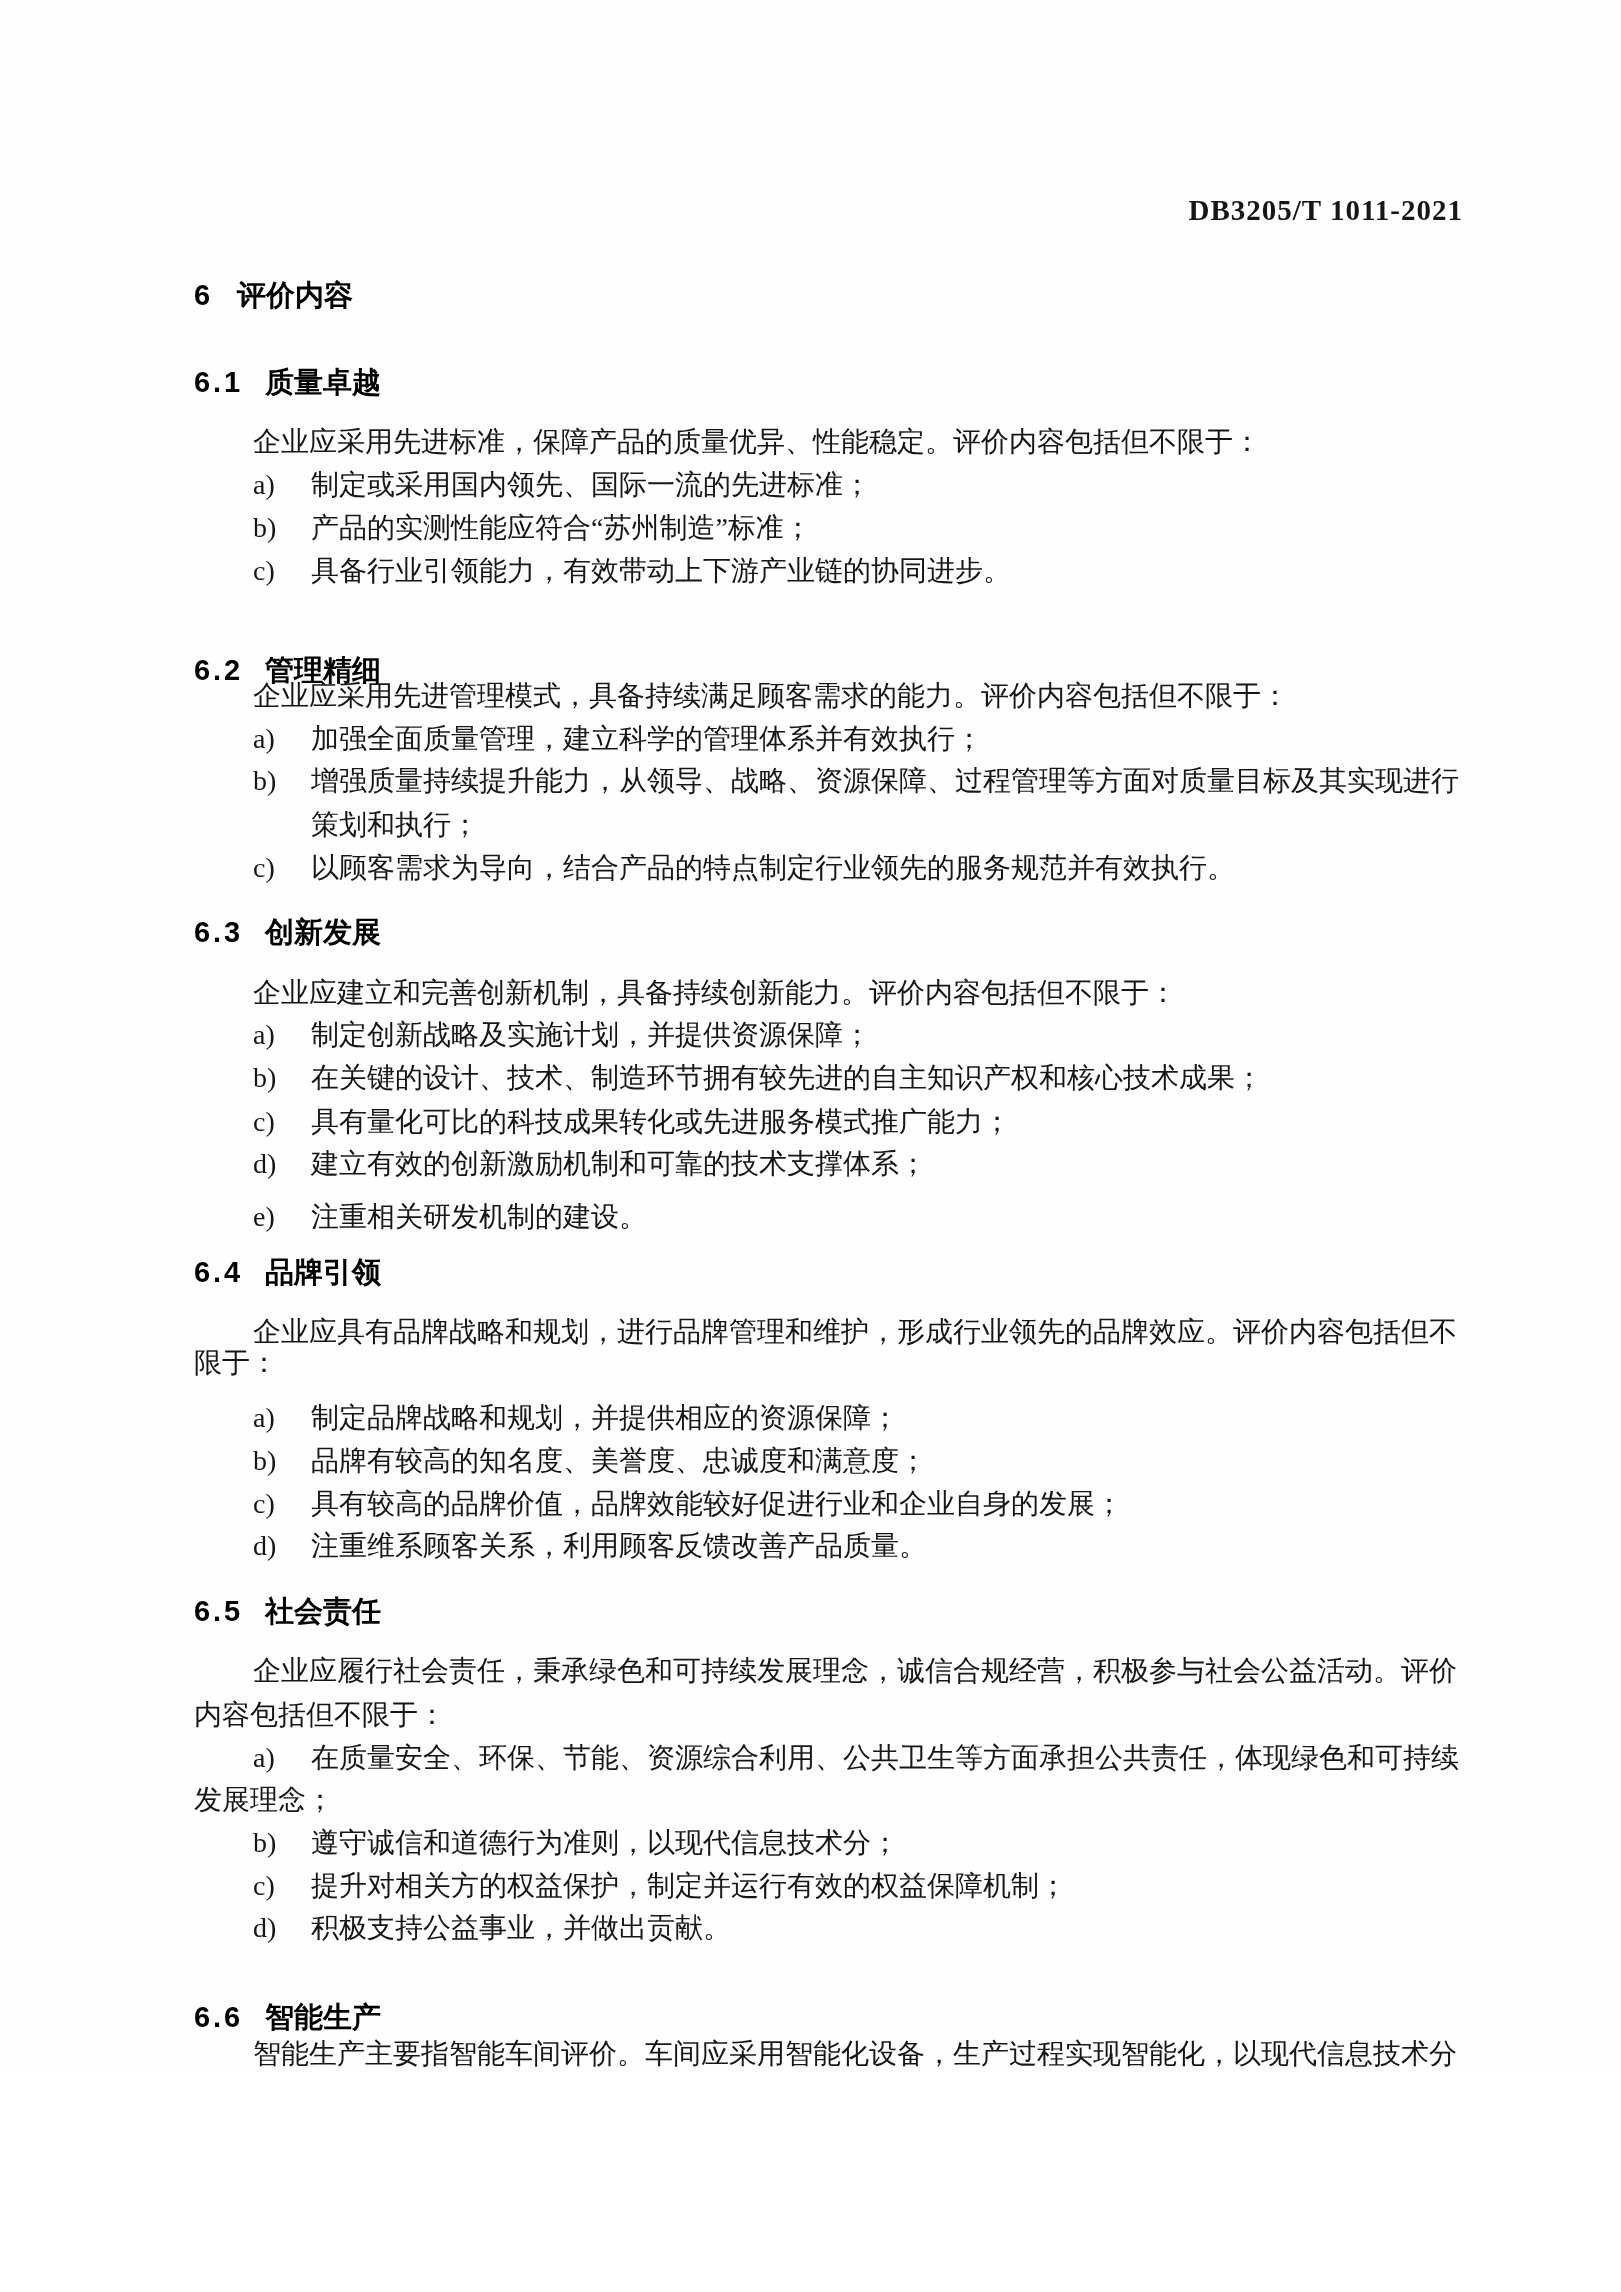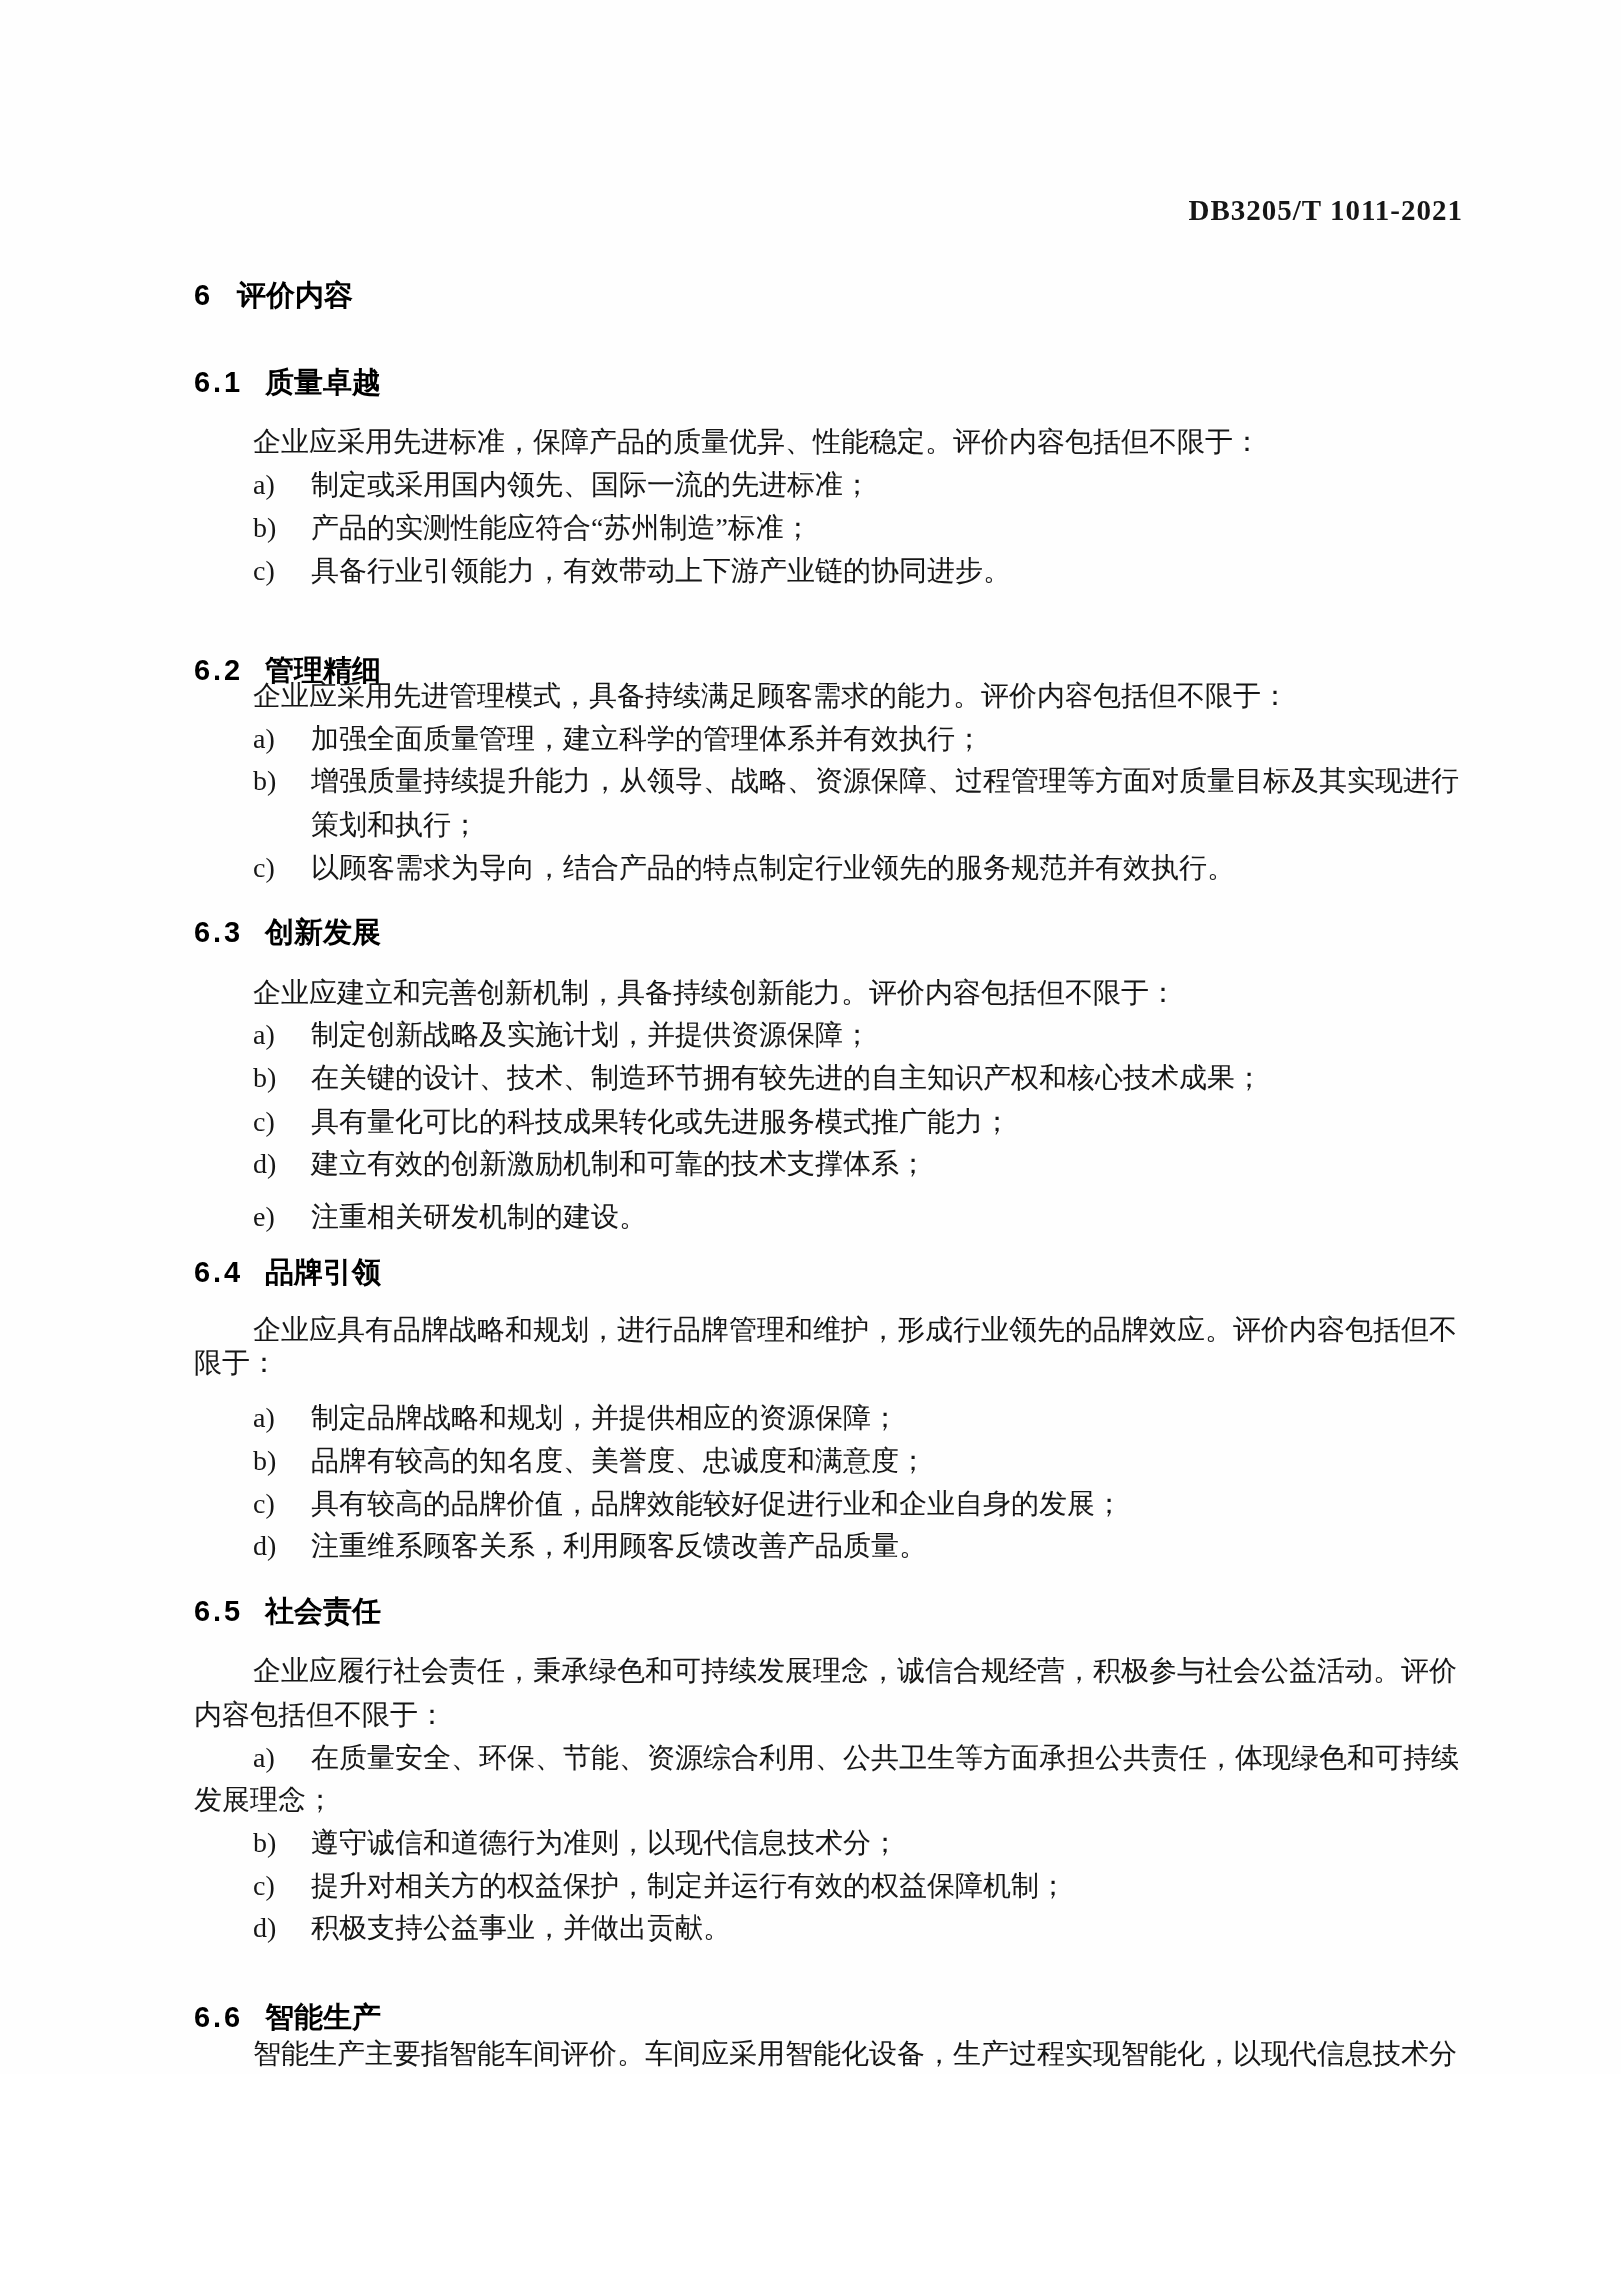--- a/index.html
+++ b/index.html
@@ -64,21 +64,21 @@
       <div class="line body-line" style="top: 810px; left: 311px;"><span>策划和执行；</span></div>
       <div class="line body-line" style="top: 853px; left: 253px;"><span class="item-label">c)</span><span>以顾客需求为导向，结合产品的特点制定行业领先的服务规范并有效执行。</span></div>
       <div class="line heading" style="top: 917px; left: 194px;"><span class="num num-h2">6.3</span><span class="title">创新发展</span></div>
       <div class="line body-line" style="top: 978px; left: 253px;"><span>企业应建立和完善创新机制，具备持续创新能力。评价内容包括但不限于：</span></div>
       <div class="line body-line" style="top: 1020px; left: 253px;"><span class="item-label">a)</span><span>制定创新战略及实施计划，并提供资源保障；</span></div>
       <div class="line body-line" style="top: 1063px; left: 253px;"><span class="item-label">b)</span><span>在关键的设计、技术、制造环节拥有较先进的自主知识产权和核心技术成果；</span></div>
       <div class="line body-line" style="top: 1107px; left: 253px;"><span class="item-label">c)</span><span>具有量化可比的科技成果转化或先进服务模式推广能力；</span></div>
       <div class="line body-line" style="top: 1149px; left: 253px;"><span class="item-label">d)</span><span>建立有效的创新激励机制和可靠的技术支撑体系；</span></div>
       <div class="line body-line" style="top: 1192px; left: 253px; margin-top: 10px;"><span class="item-label">e)</span><span>注重相关研发机制的建设。</span></div>
       <div class="line heading" style="top: 1257px; left: 194px;"><span class="num num-h2">6.4</span><span class="title">品牌引领</span></div>
-      <div class="line body-line" style="top: 1317px; left: 253px; font-family: Liberation Mono, monospace;"><span>企业应具有品牌战略和规划，进行品牌管理和维护，形成行业领先的品牌效应。评价内容包括但不</span></div>
+      <div class="line body-line" style="top: 1317px; left: 253px;"><span>企业应具有品牌战略和规划，进行品牌管理和维护，形成行业领先的品牌效应。评价内容包括但不</span></div>
       <div class="line body-line" style="top: 1348px; left: 194px;"><span>限于：</span></div>
       <div class="line body-line" style="top: 1403px; left: 253px;"><span class="item-label">a)</span><span>制定品牌战略和规划，并提供相应的资源保障；</span></div>
       <div class="line body-line" style="top: 1446px; left: 253px;"><span class="item-label">b)</span><span>品牌有较高的知名度、美誉度、忠诚度和满意度；</span></div>
       <div class="line body-line" style="top: 1489px; left: 253px;"><span class="item-label">c)</span><span>具有较高的品牌价值，品牌效能较好促进行业和企业自身的发展；</span></div>
       <div class="line body-line" style="top: 1531px; left: 253px;"><span class="item-label">d)</span><span>注重维系顾客关系，利用顾客反馈改善产品质量。</span></div>
       <div class="line heading" style="top: 1596px; left: 194px;"><span class="num num-h2">6.5</span><span class="title">社会责任</span></div>
       <div class="line body-line" style="top: 1656px; left: 253px;"><span>企业应履行社会责任，秉承绿色和可持续发展理念，诚信合规经营，积极参与社会公益活动。评价</span></div>
       <div class="line body-line" style="top: 1700px; left: 194px;"><span>内容包括但不限于：</span></div>
       <div class="line body-line" style="top: 1743px; left: 253px;"><span class="item-label">a)</span><span>在质量安全、环保、节能、资源综合利用、公共卫生等方面承担公共责任，体现绿色和可持续</span></div>
       <div class="line body-line" style="top: 1785px; left: 194px;"><span>发展理念；</span></div>

